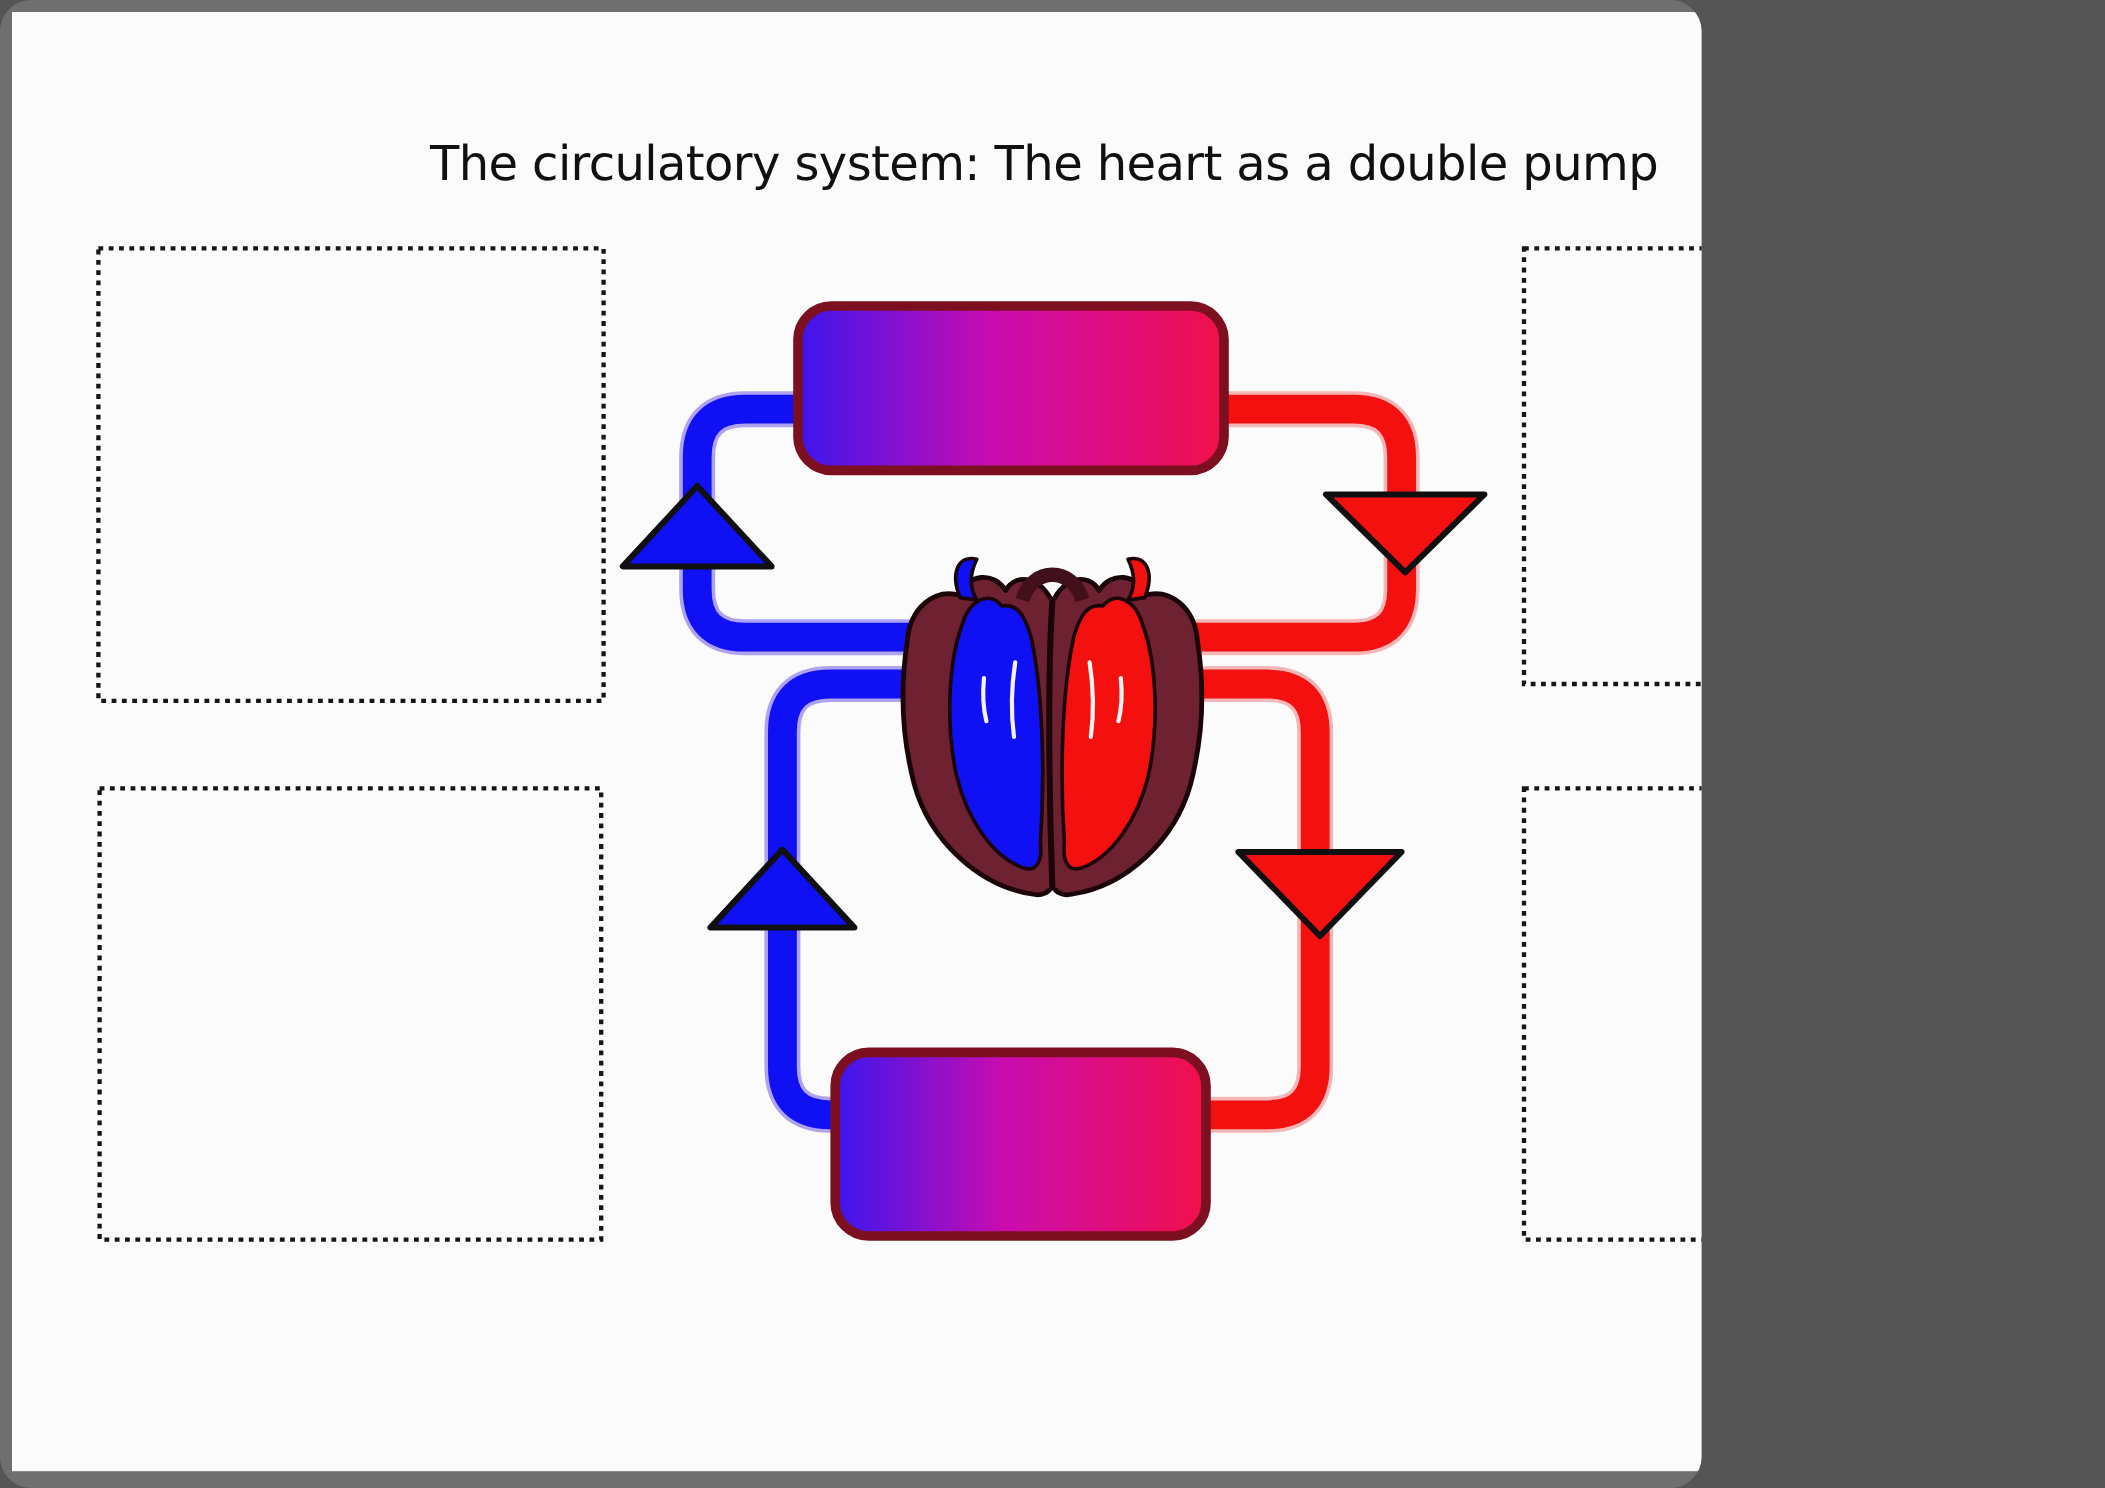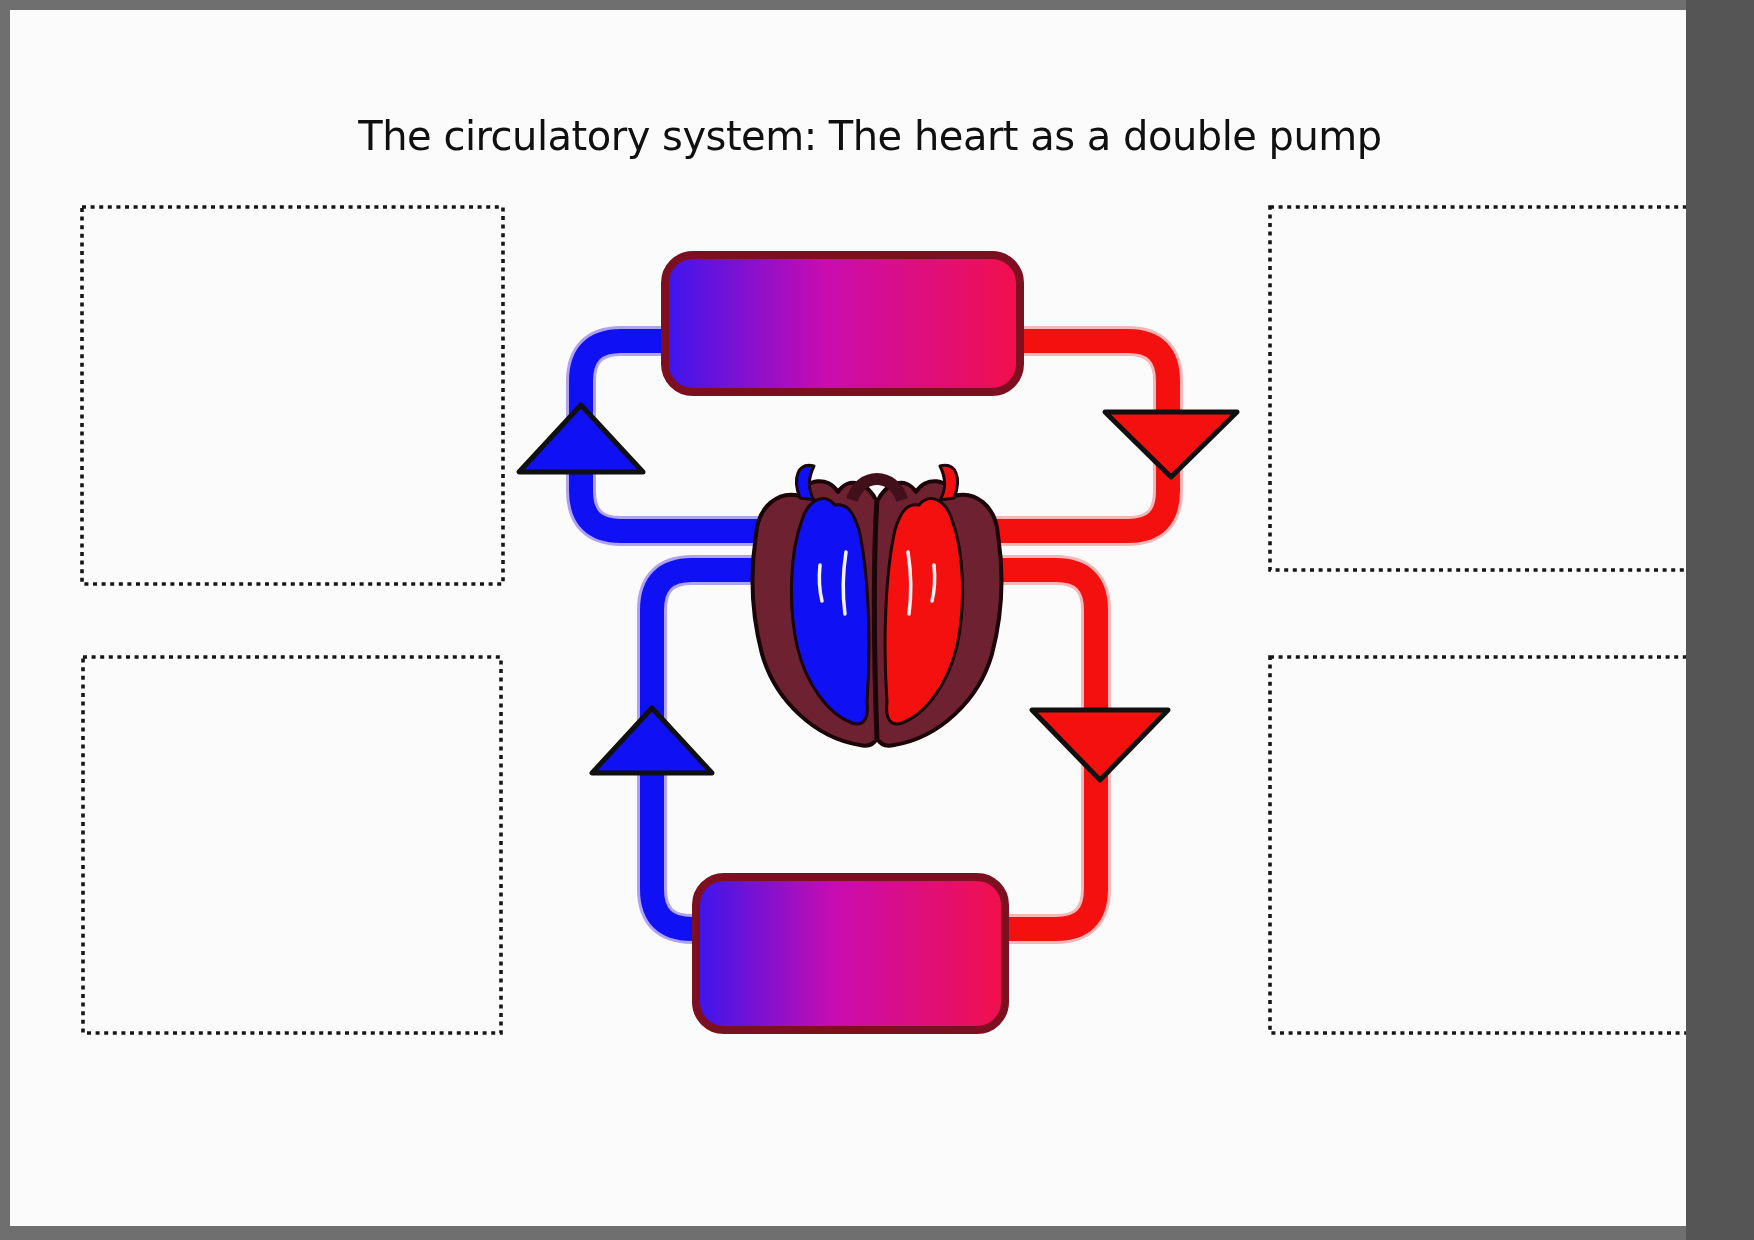--- a/index.html
+++ b/index.html
@@ -1,16 +1,16 @@
 <!DOCTYPE html>
 <html><head>
 <meta charset="utf-8">
 <style>
   html,body{margin:0;padding:0;background:#555;}
-  .stage{position:relative;width:1686px;height:1240px;overflow:hidden;}
+  .stage{position:relative;width:1418px;height:1240px;overflow:hidden;border-radius:26px;}
   svg{position:absolute;inset:0;display:block;}
   .title{font-family:"DejaVu Sans","Liberation Sans",sans-serif;font-size:40px;letter-spacing:-0.5px;fill:#101010;text-anchor:middle;}
   .tube{fill:none;stroke-width:24;}
   .tube-halo{fill:none;stroke-width:30;opacity:.7;}
   .halo-blue{stroke:#8f7ce8;}
   .halo-red{stroke:#f09a9a;}
   .arrow{stroke:#101010;stroke-width:5;stroke-linejoin:round;}
   .organ-box{stroke-width:8;}
   .answer-box{fill:none;stroke:#161616;stroke-width:3.6;stroke-dasharray:4 4.6;}
   .heart-outline{stroke:#1a0508;stroke-width:4;stroke-linejoin:round;}

